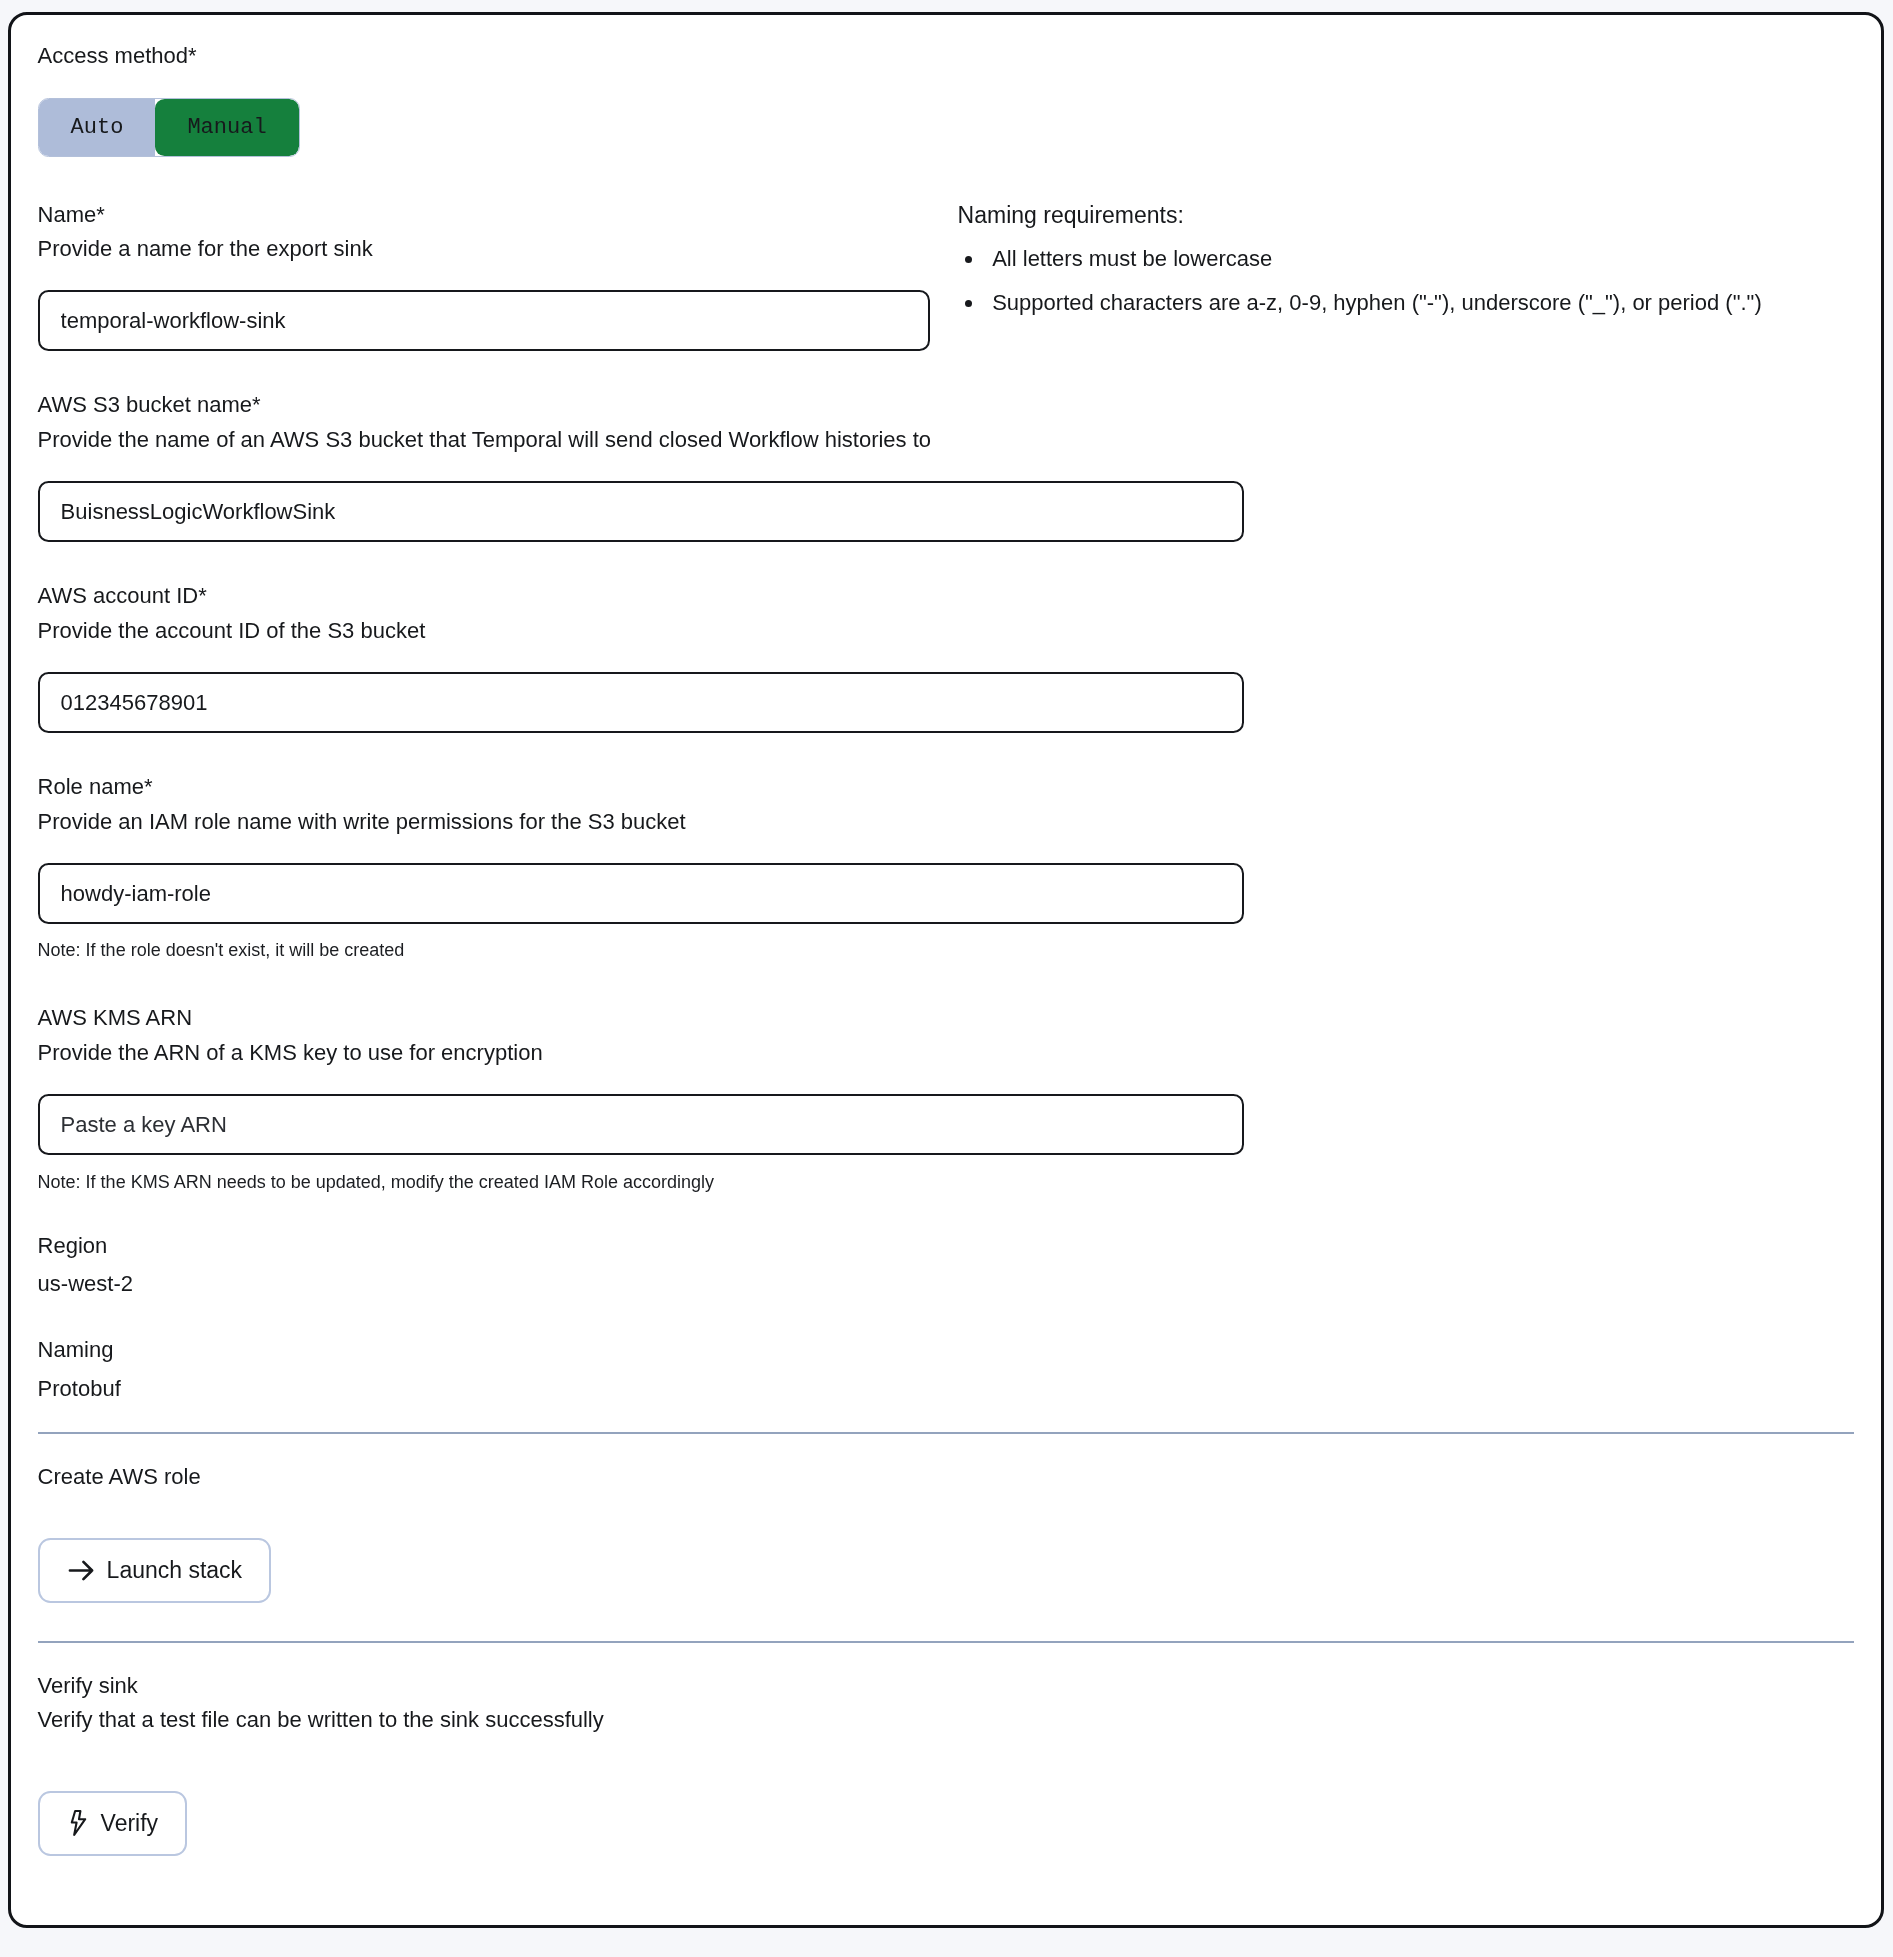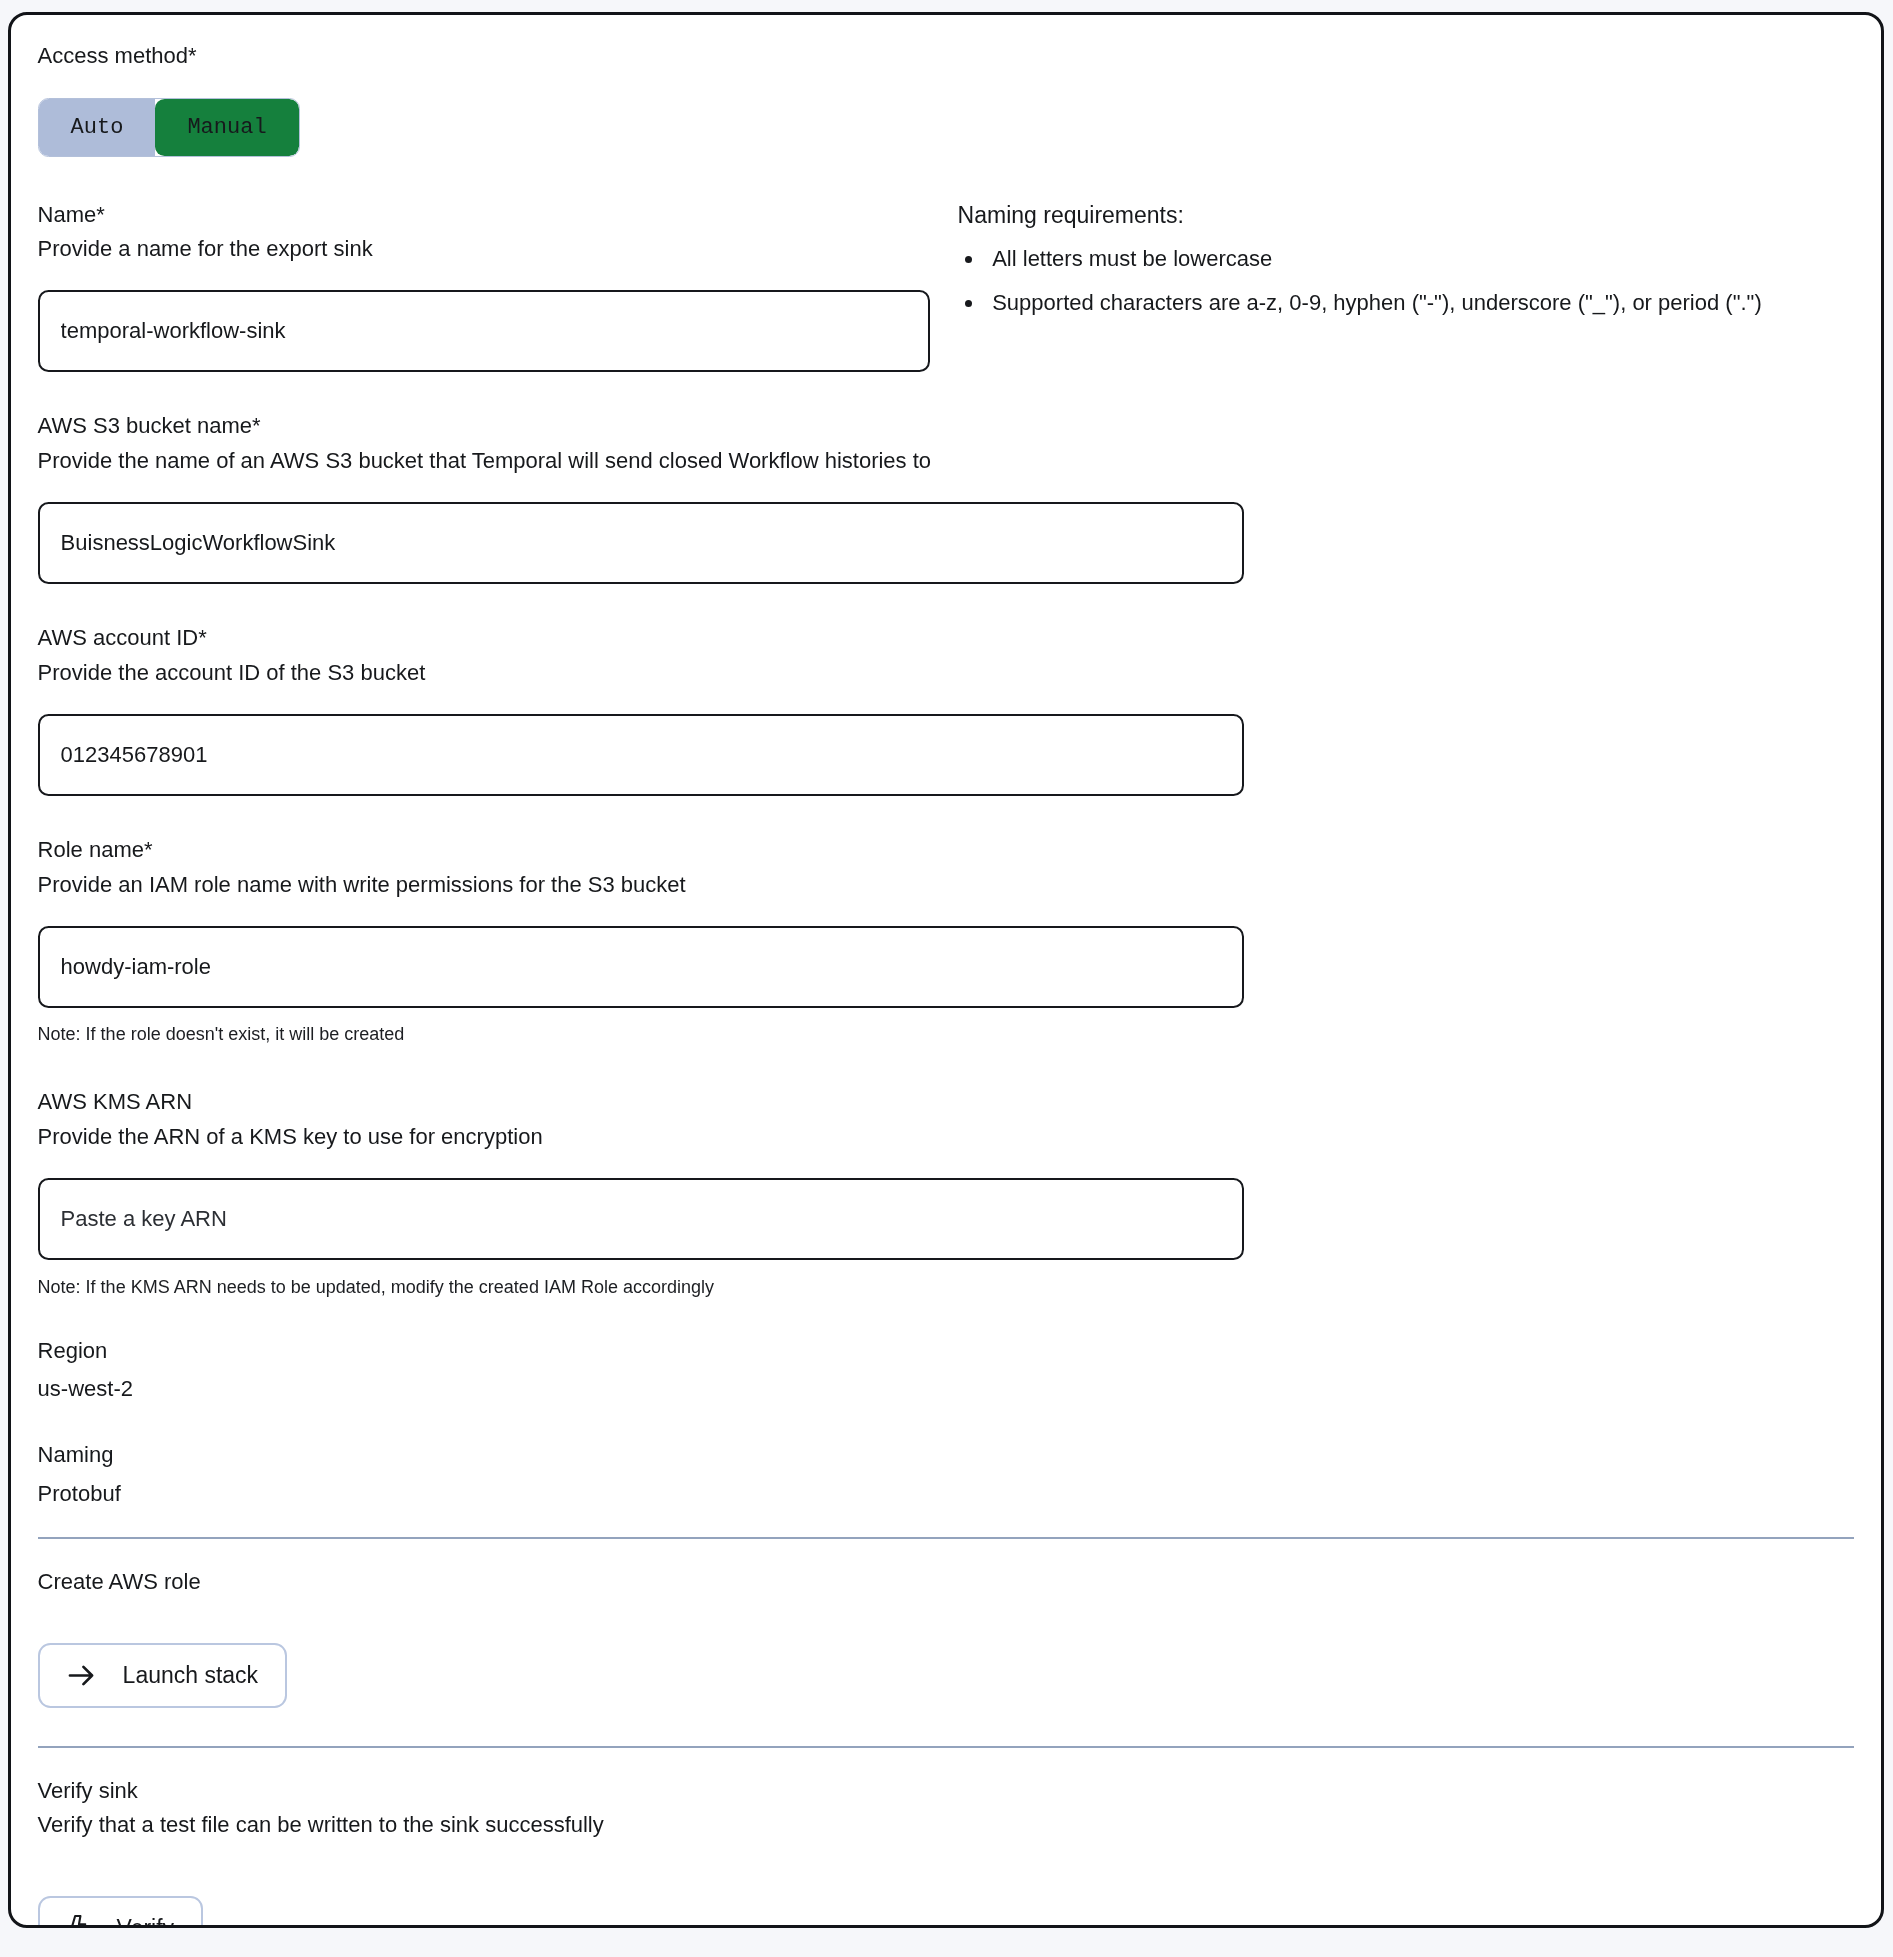--- a/index.html
+++ b/index.html
@@ -46,21 +46,21 @@
   .toggle-opt.unselected { background: #15803d; border-radius: 9.6px; }
 
   
   .row { display: flex; margin-top: 42px; }
   .col-left { width: 892px; flex: 0 0 auto; }
   .col-right { flex: 1 1 auto; padding-left: 28px; }
 
   .text-input {
     display: block;
     width: 100%;
-    height: 82px;
+    height: 61px;
     margin-top: 25px;
     border: 2.9px solid #16181c;
     border-radius: 10.5px;
     font-family: "Liberation Sans", sans-serif;
     font-size: 22px;
     color: #17191c;
     padding: 0 21px;
     background: #ffffff;
     outline: none;
   }
@@ -73,21 +73,21 @@
   .bullets li { font-size: 22px; line-height: 32.5px; margin-top: 11.5px; padding-left: 7.6px; }
   .nr-title { font-size: 23px; line-height: 32.5px; }
 
   .ro-field { margin-top: 34px; }
   .ro-field .value { font-size: 22px; line-height: 32.5px; margin-top: 5.7px; }
 
   .divider { border: none; border-top: 2.9px solid #93a3bd; margin-top: 27px; }
 
   .btn {
     display: inline-flex; align-items: center; justify-content: space-between;
-    gap: 27px;
+    gap: 11px;
     height: 65px;
     border: 2.4px solid #bac7e0;
     border-radius: 12.4px;
     background: #ffffff;
     font-family: "Liberation Sans", sans-serif;
     font-size: 23px;
     color: #17191c;
     cursor: pointer;
     padding: 0 27px;
   }

